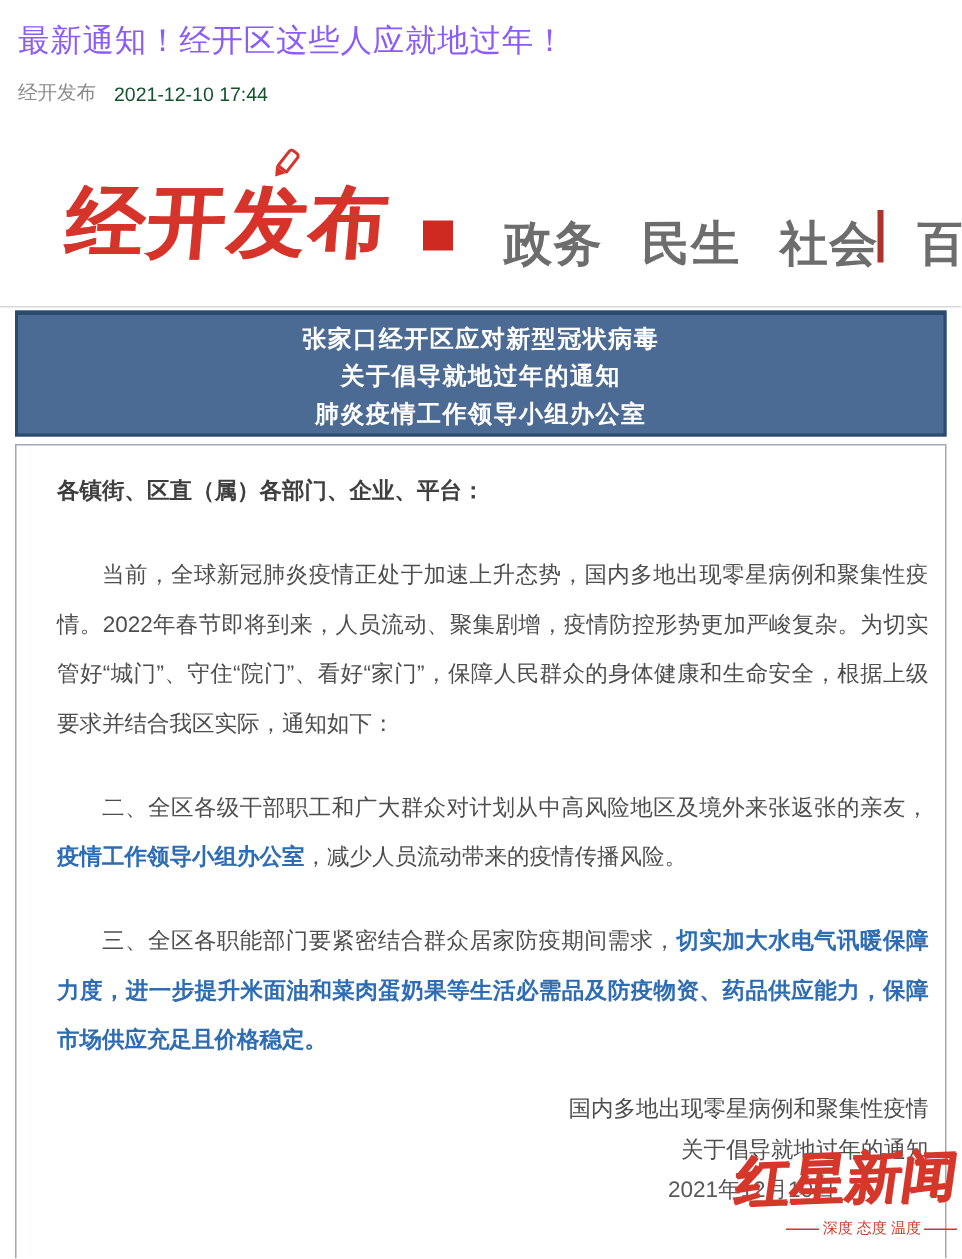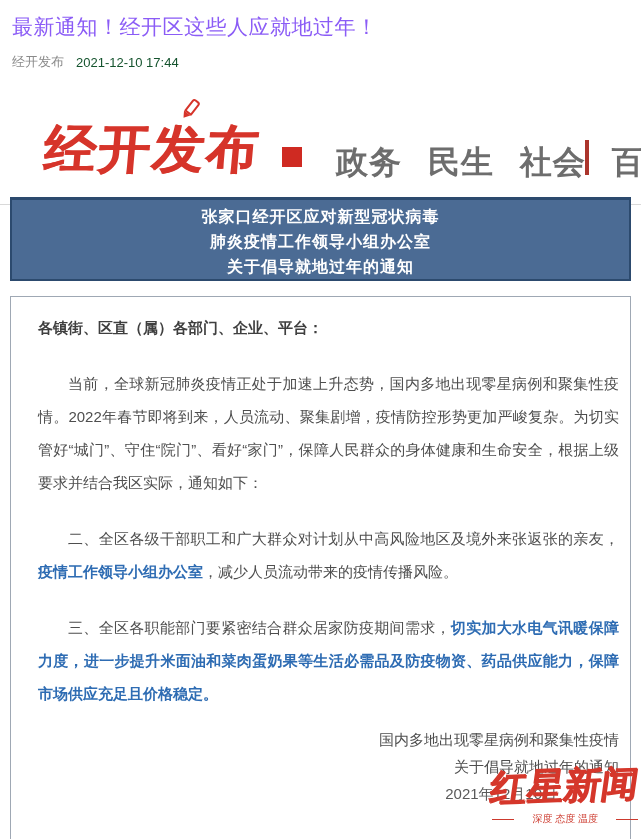--- a/index.html
+++ b/index.html
@@ -25,34 +25,34 @@
   .logo-text{position:absolute;left:44px;top:28px;font-size:52px;line-height:1;font-weight:900;color:var(--brand-red);transform:skewX(-5deg);letter-spacing:2px;text-shadow:1px 0 var(--brand-red);}
   .pencil{position:absolute;left:188px;top:4px;width:9px;height:16px;border:2px solid var(--brand-red);border-radius:3px 3px 1px 1px;background:#fff;transform:rotate(38deg);}
   .pencil::after{content:"";position:absolute;left:-2px;bottom:-8px;border-left:4px solid transparent;border-right:4px solid transparent;border-top:6px solid var(--brand-red);}
   .red-square{position:absolute;left:282px;top:52px;width:20px;height:20px;background:#cf2a22;}
   .categories{position:absolute;left:336px;top:46px;font-size:32px;font-weight:700;color:#6d6d6d;letter-spacing:1px;word-spacing:16px;white-space:nowrap;}
   .red-vbar{position:absolute;left:585px;top:45px;width:4px;height:35px;background:#ab352c;}
 
   .hairline{position:absolute;left:0;top:204px;width:641px;height:1px;background:#d9d9d9;}
 
   
-  .notice-header{position:absolute;left:10px;top:197px;width:621px;height:84px;background:var(--header-bg);border:2px solid var(--header-border);border-top-width:3px;color:#fff;font-weight:bold;font-size:16px;line-height:25px;text-align:center;padding-top:4px;letter-spacing:1px;}
+  .notice-header{position:absolute;left:10px;top:207px;width:621px;height:84px;background:var(--header-bg);border:2px solid var(--header-border);border-top-width:3px;color:#fff;font-weight:bold;font-size:16px;line-height:25px;text-align:center;padding-top:4px;letter-spacing:1px;}
 
   
   .notice-body{position:absolute;left:10px;top:296px;width:621px;height:666px;border:1px solid #9fa8b4;background:#fff;padding:10px 11px 0 27px;font-size:15px;line-height:33px;color:#4e4e4e;}
   .salutation{font-weight:bold;color:#3f3f3f;margin-top:4px;}
   .paras p{text-indent:2em;margin-top:23px;text-align:justify;}
   .seg-blue{color:var(--accent-blue);font-weight:bold;}
   .signature{margin-top:16px;text-align:right;line-height:27px;color:#4e4e4e;}
   .signature .sig-date{padding-right:62px;color:#5a5a5a;}
 
   
   .redstar{position:absolute;left:486px;top:762px;width:152px;text-align:right;z-index:5;}
   .redstar-logo{font-size:37px;line-height:1.3;font-weight:900;color:var(--watermark-red);transform:skew(-8deg,-2deg);text-shadow:1px 1px var(--watermark-red);white-space:nowrap;}
-  .redstar-tagline{display:flex;align-items:center;justify-content:flex-end;gap:18px;margin-top:2px;font-size:10px;color:#cd3a2e;white-space:nowrap;}
+  .redstar-tagline{display:flex;align-items:center;justify-content:flex-end;gap:2px;margin-top:2px;font-size:10px;color:#cd3a2e;white-space:nowrap;}
   .redstar-tagline .dash{width:22px;height:0;border-top:1px solid #cd3a2e;}
 </style>
 </head>
 <body>
 
 <div class="page">
 
   <h1 class="title">最新通知！经开区这些人应就地过年！</h1>
 
   <div class="byline">
@@ -65,22 +65,22 @@
     <div class="pencil"></div>
     <div class="red-square"></div>
     <div class="categories">政务 民生 社会 百态</div>
     <div class="red-vbar"></div>
   </div>
 
   <div class="hairline"></div>
 
   <div class="notice-header">
       <div>张家口经开区应对新型冠状病毒</div>
+      <div>关于倡导就地过年的通知</div>
       <div>肺炎疫情工作领导小组办公室</div>
-      <div>关于倡导就地过年的通知</div>
     </div>
 
   <div class="notice-body">
     <div class="salutation">各镇街、区直（属）各部门、企业、平台：</div>
     <div class="paras">
         <p><span class="seg-normal">当前，全球新冠肺炎疫情正处于加速上升态势，国内多地出现零星病例和聚集性疫情。2022年春节即将到来，人员流动、聚集剧增，疫情防控形势更加严峻复杂。为切实管好“城门”、守住“院门”、看好“家门”，保障人民群众的身体健康和生命安全，根据上级要求并结合我区实际，通知如下：</span></p>
         <p><span class="seg-normal">二、全区各级干部职工和广大群众对计划从中高风险地区及境外来张返张的亲友，</span><span class="seg-blue">疫情工作领导小组办公室</span><span class="seg-normal">，减少人员流动带来的疫情传播风险。</span></p>
         <p><span class="seg-normal">三、全区各职能部门要紧密结合群众居家防疫期间需求，</span><span class="seg-blue">切实加大水电气讯暖保障力度，进一步提升米面油和菜肉蛋奶果等生活必需品及防疫物资、药品供应能力，保障市场供应充足且价格稳定。</span></p>
       </div>
     <div class="signature">

